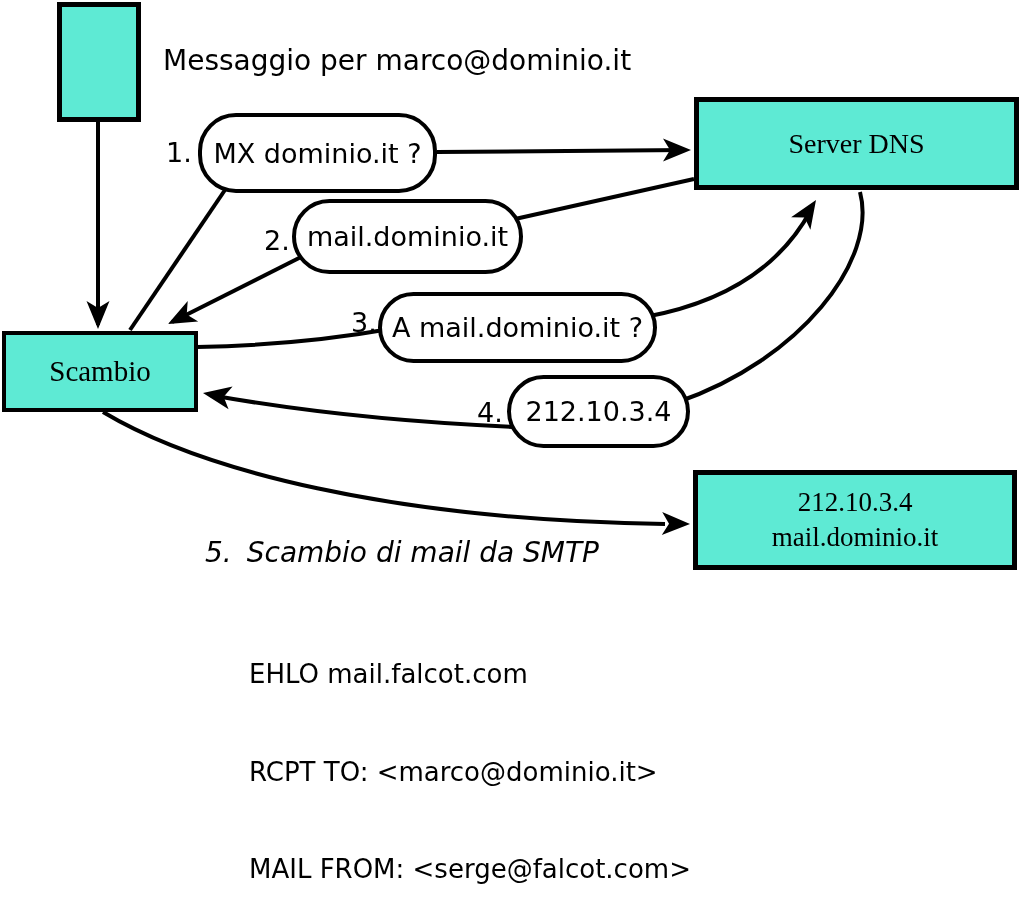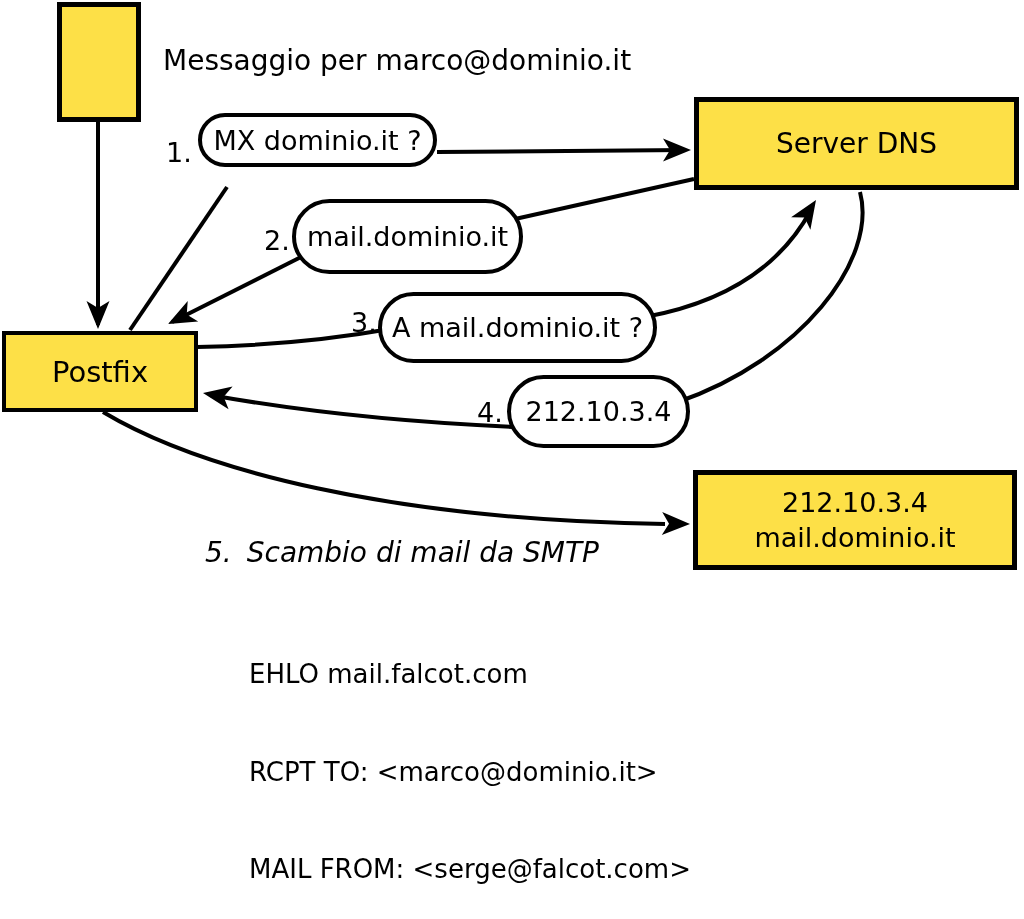--- a/index.html
+++ b/index.html
@@ -10,38 +10,39 @@
     font-family:"DejaVu Sans","Liberation Sans",sans-serif;
     color:#000;
     overflow:hidden;
   }
   svg.wires{position:absolute;left:0;top:0;z-index:1;}
   svg.wires path.line{fill:none;stroke:#000;stroke-width:4;}
   svg.wires .head{fill:#000;stroke:none;}
 
   .box{
     position:absolute;z-index:2;
-    background:#fde047;border:5px solid #000;
+    background:#5eead4;border:5px solid #000;
     box-sizing:border-box;
     display:flex;align-items:center;justify-content:center;
     text-align:left;
+    font-family:Liberation Serif, serif;
   }
   .box-envelope{left:57px;top:2px;width:84px;height:120px;}
   .box-postfix{left:2px;top:331px;width:196px;height:81px;border-width:4px;font-size:29px;}
   .box-dns{left:694px;top:97px;width:325px;height:93px;font-size:28px;}
   .box-mail{left:693px;top:470px;width:324px;height:100px;font-size:27px;line-height:35px;flex-direction:column;}
 
   .pill{
     position:absolute;z-index:2;
     background:#fff;border:4px solid #000;
     box-sizing:border-box;
     display:flex;align-items:center;justify-content:center;
     font-size:27px;white-space:nowrap;
   }
-  .pill-1{left:198px;top:113px;width:239px;height:54px;border-radius:38px;}
+  .pill-1{left:198px;top:113px;width:239px;height:80px;border-radius:38px;}
   .pill-2{left:292px;top:199px;width:231px;height:75px;border-radius:38px;}
   .pill-3{left:378px;top:292px;width:279px;height:71px;border-radius:36px;}
   .pill-4{left:507px;top:375px;width:183px;height:73px;border-radius:37px;}
 
   .stepnum{
     position:absolute;z-index:2;
     font-size:27px;line-height:32px;white-space:nowrap;
   }
   .num-1{left:166px;top:137px;}
   .num-2{left:264px;top:225px;}
@@ -93,21 +94,21 @@
     <use class="head" href="#ah" transform="translate(203,393) rotate(190)"></use>
 
     <path class="line" d="M103 412 C200 470 390 520 665 524"></path>
     <use class="head" href="#ah" transform="translate(690,524) rotate(1)"></use>
   </svg>
 
   <div class="box box-envelope"></div>
 
   <div class="msg-label">Messaggio per marco@dominio.it</div>
 
-  <div class="box box-postfix">Postfix</div>
+  <div class="box box-postfix">Scambio</div>
 
   <div class="box box-dns">Server DNS</div>
 
   <div class="box box-mail">
     <div>212.10.3.4</div>
     <div>mail.dominio.it</div>
   </div>
 
   <span class="stepnum num-1">1.</span>
   <div class="pill pill-1">MX dominio.it ?</div>

